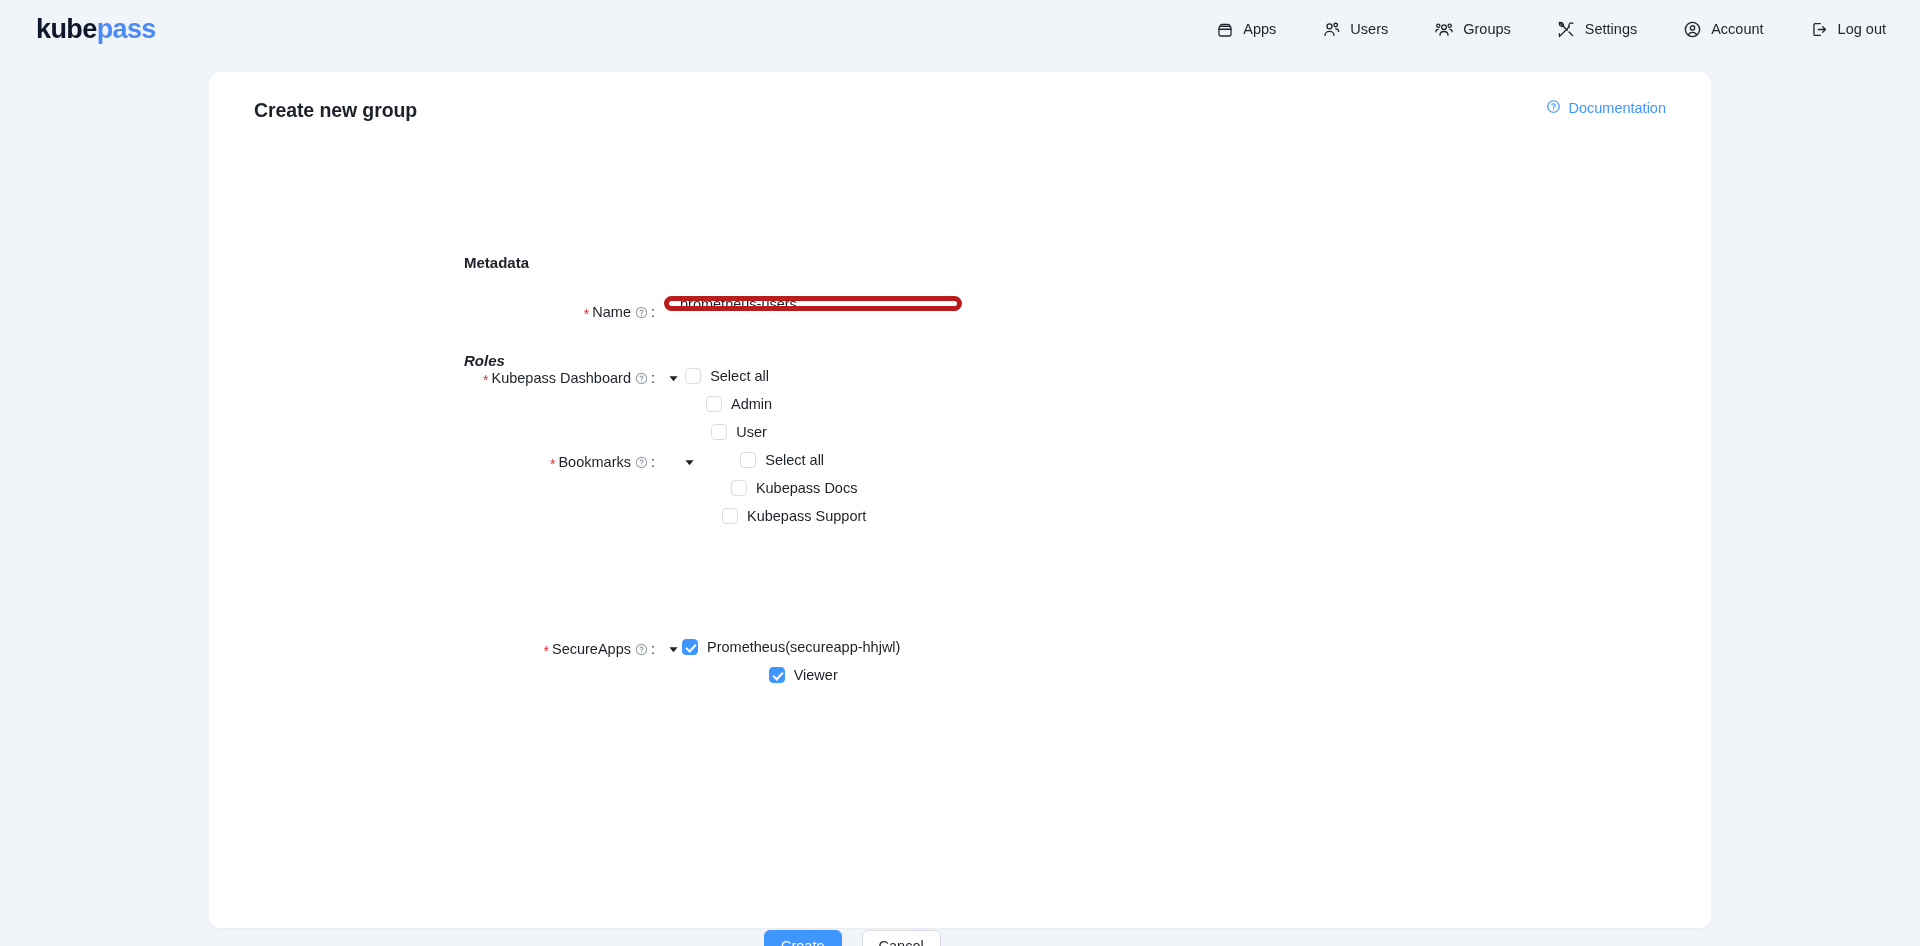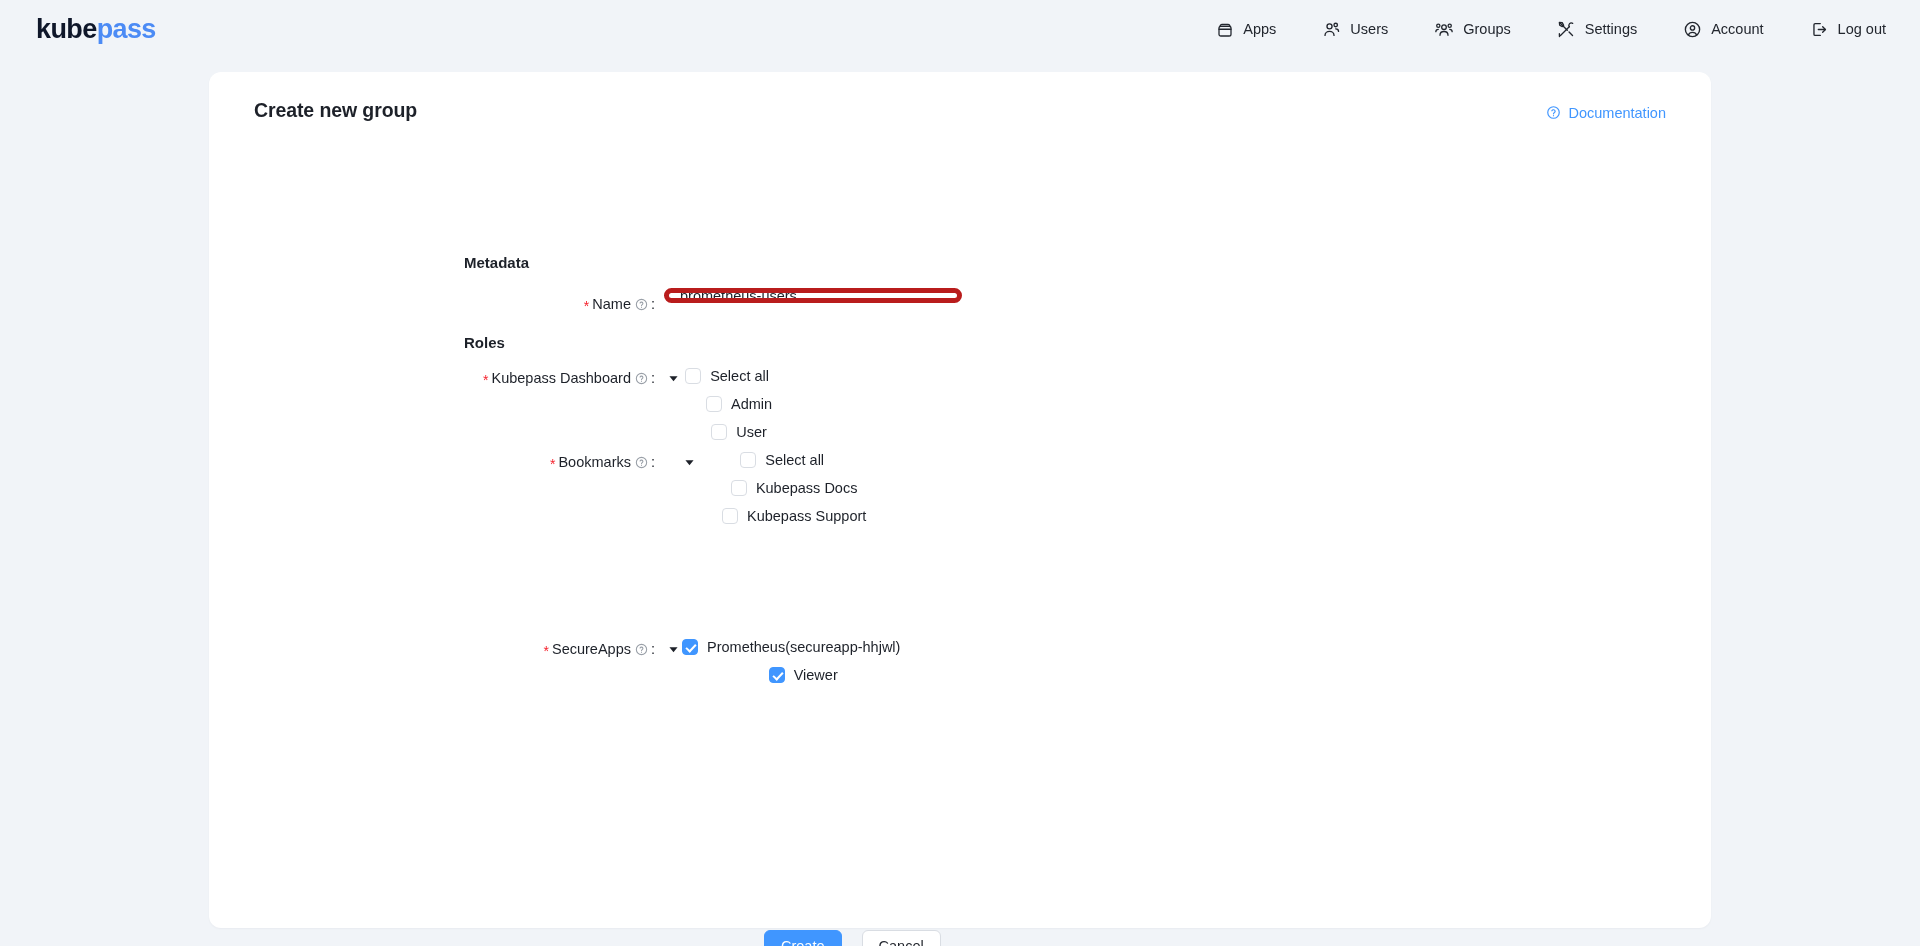--- a/index.html
+++ b/index.html
@@ -65,21 +65,21 @@
     border-radius: 12px;
     box-shadow: 0 1px 2px rgba(16,24,40,0.04);
   }
 
   .card-head {
     position: absolute;
     left: 45px;
     right: 45px;
     top: 27px;
     display: flex;
-    align-items: flex-end;
+    align-items: flex-start;
     justify-content: space-between;
     gap: 36px;
   }
   .page-title {
     font-size: 19.5px;
     font-weight: bold;
     color: #1d2129;
     letter-spacing: -0.1px;
   }
   .doc-link {
@@ -93,21 +93,21 @@
   }
 
   .section-title {
     position: absolute;
     left: 255px;
     font-size: 15px;
     font-weight: bold;
     color: #1d2129;
   }
   .sec-metadata { top: 182px; }
-  .sec-roles    { top: 262px; }
+  .sec-roles    { top: 280px; font-style: italic; }
 
   
   .row {
     position: absolute;
     display: flex;
     align-items: flex-start;
   }
   .row-label {
     width: 310px;
     text-align: right;
@@ -126,21 +126,21 @@
     top: 2px;
   }
   .lbl-help {
     display: inline-block;
     vertical-align: -2px;
     margin: 0 2px 0 4px;
   }
   .colon { margin-left: 1px; }
 
   
-  .row-name { left: 145px; top: 216px; }
+  .row-name { left: 145px; top: 224px; }
   .name-input {
     width: 298px;
     height: 15px;
     border: 5px solid #b91c1c;
     border-radius: 12px;
     padding: 0 11px;
     font-size: 14.5px;
     font-family: "Liberation Sans", sans-serif;
     color: #1d2129;
     background: #fff;

